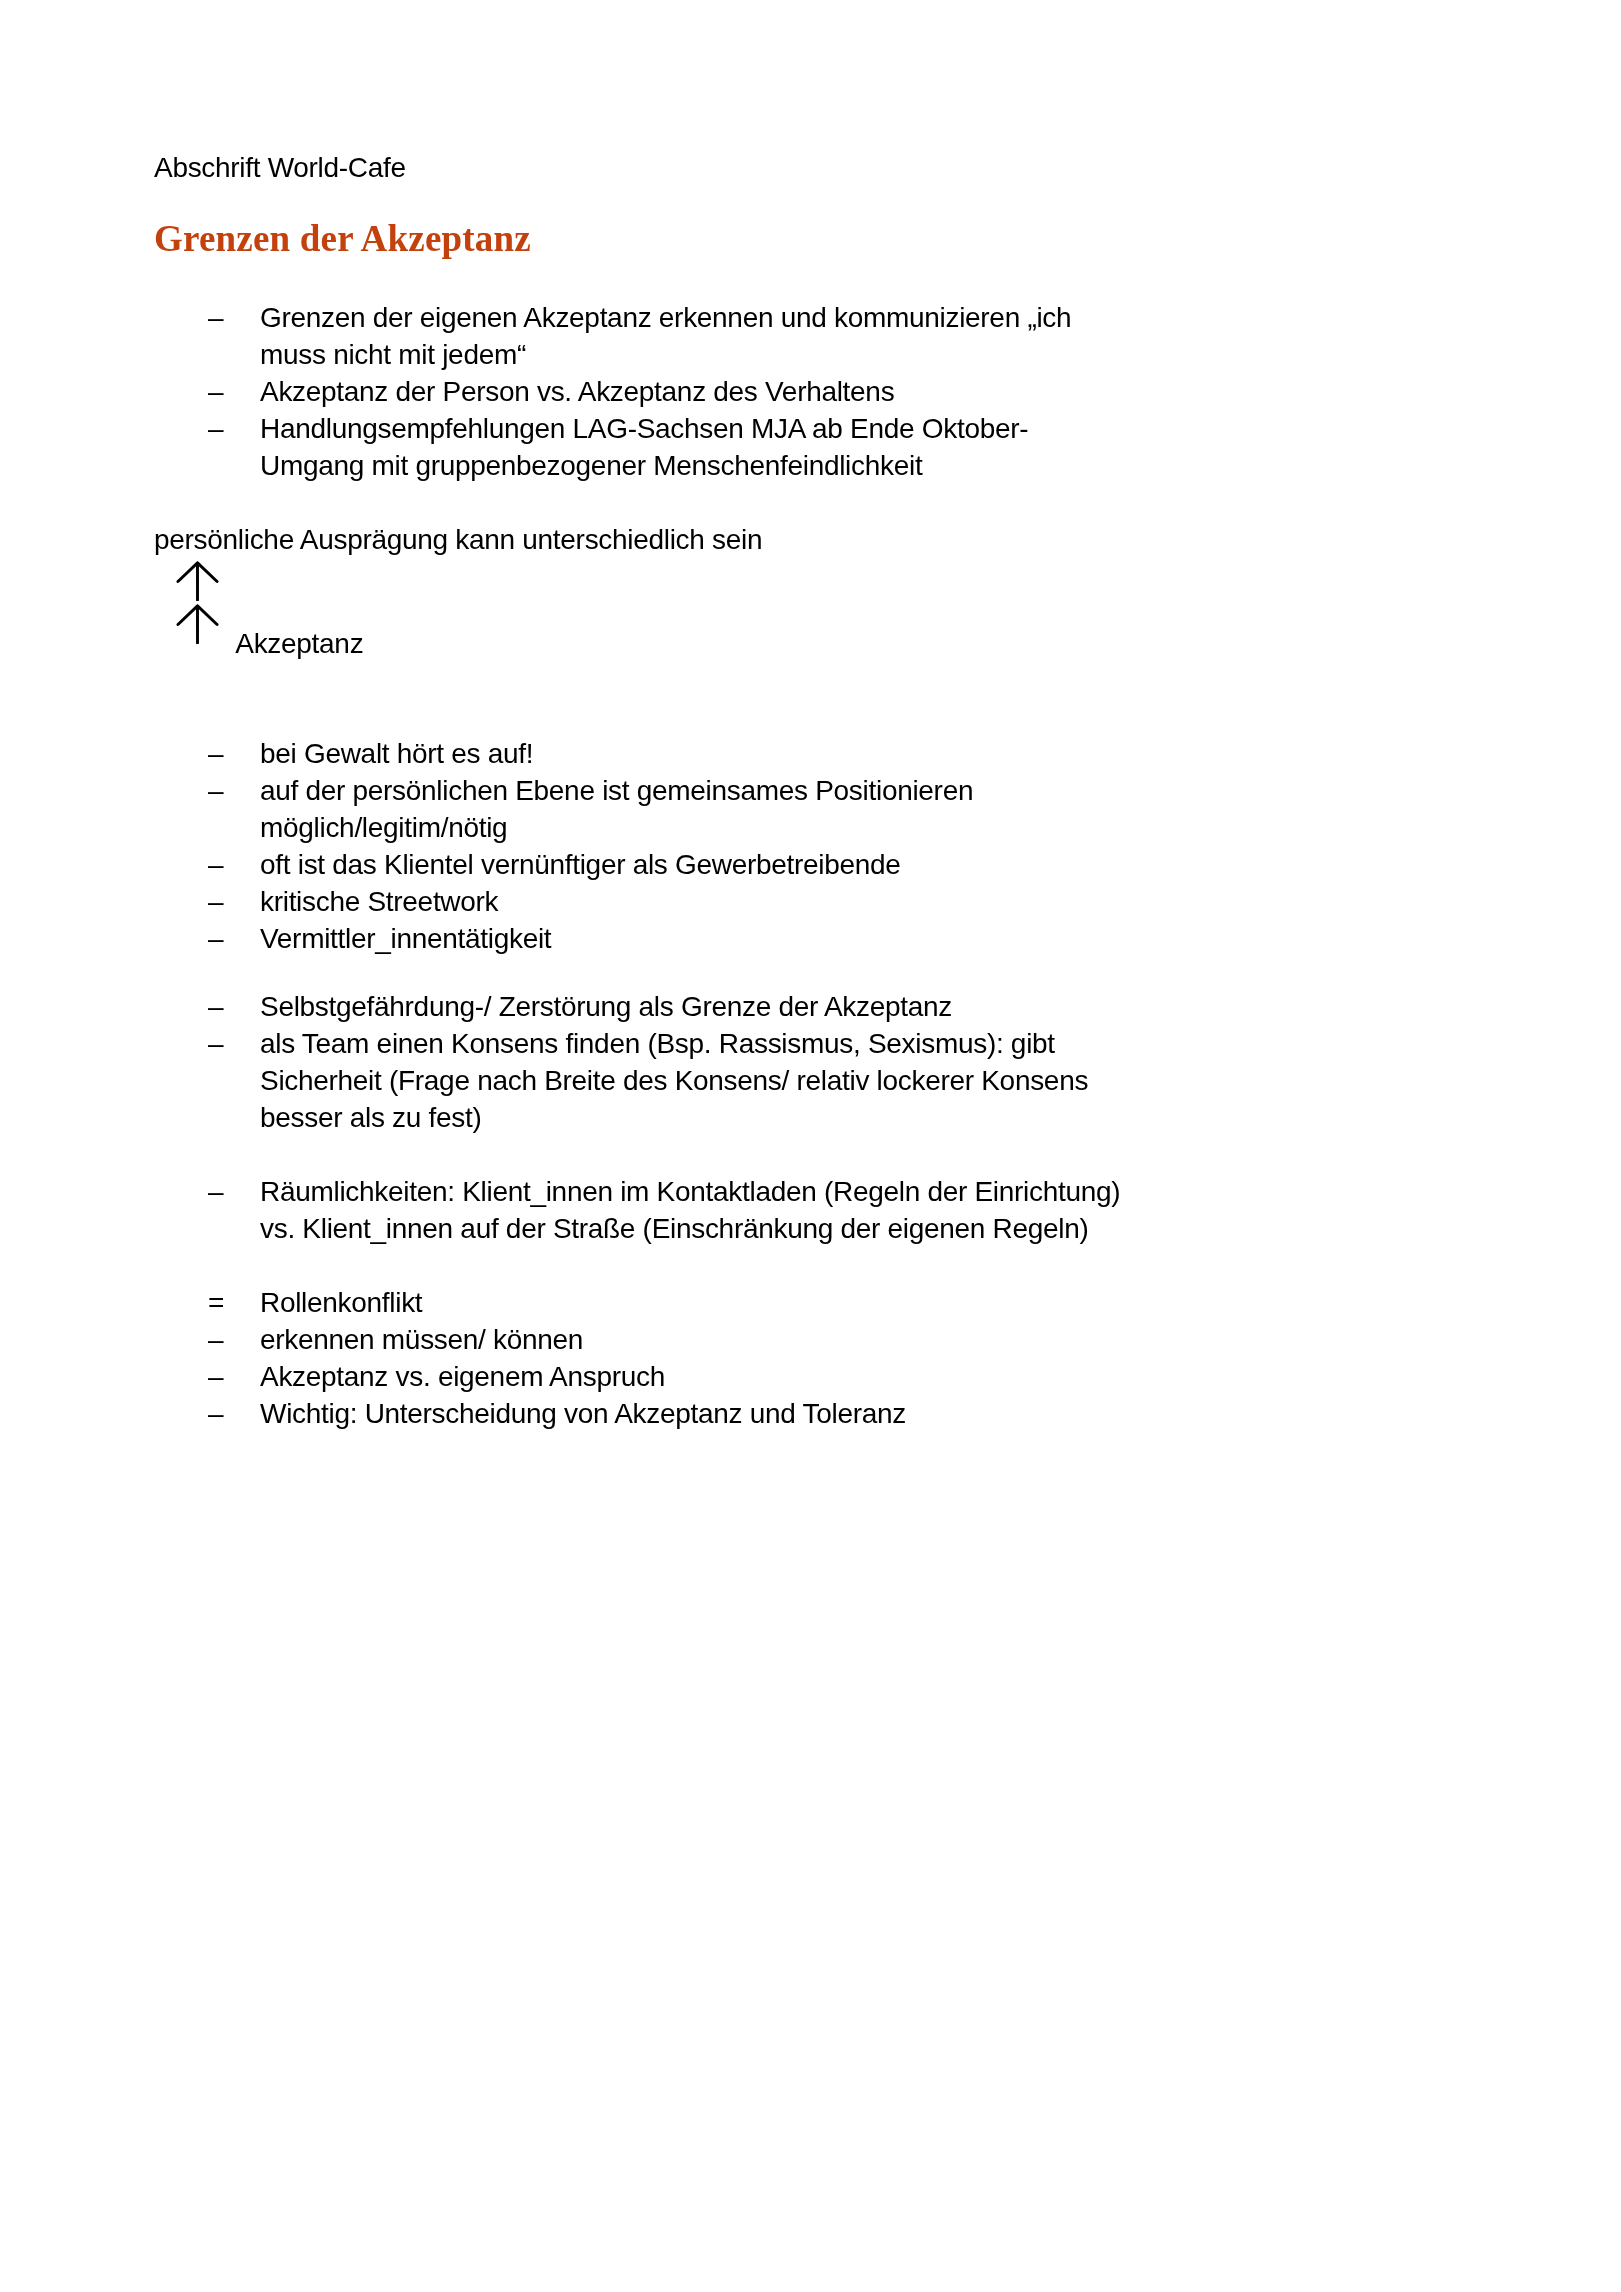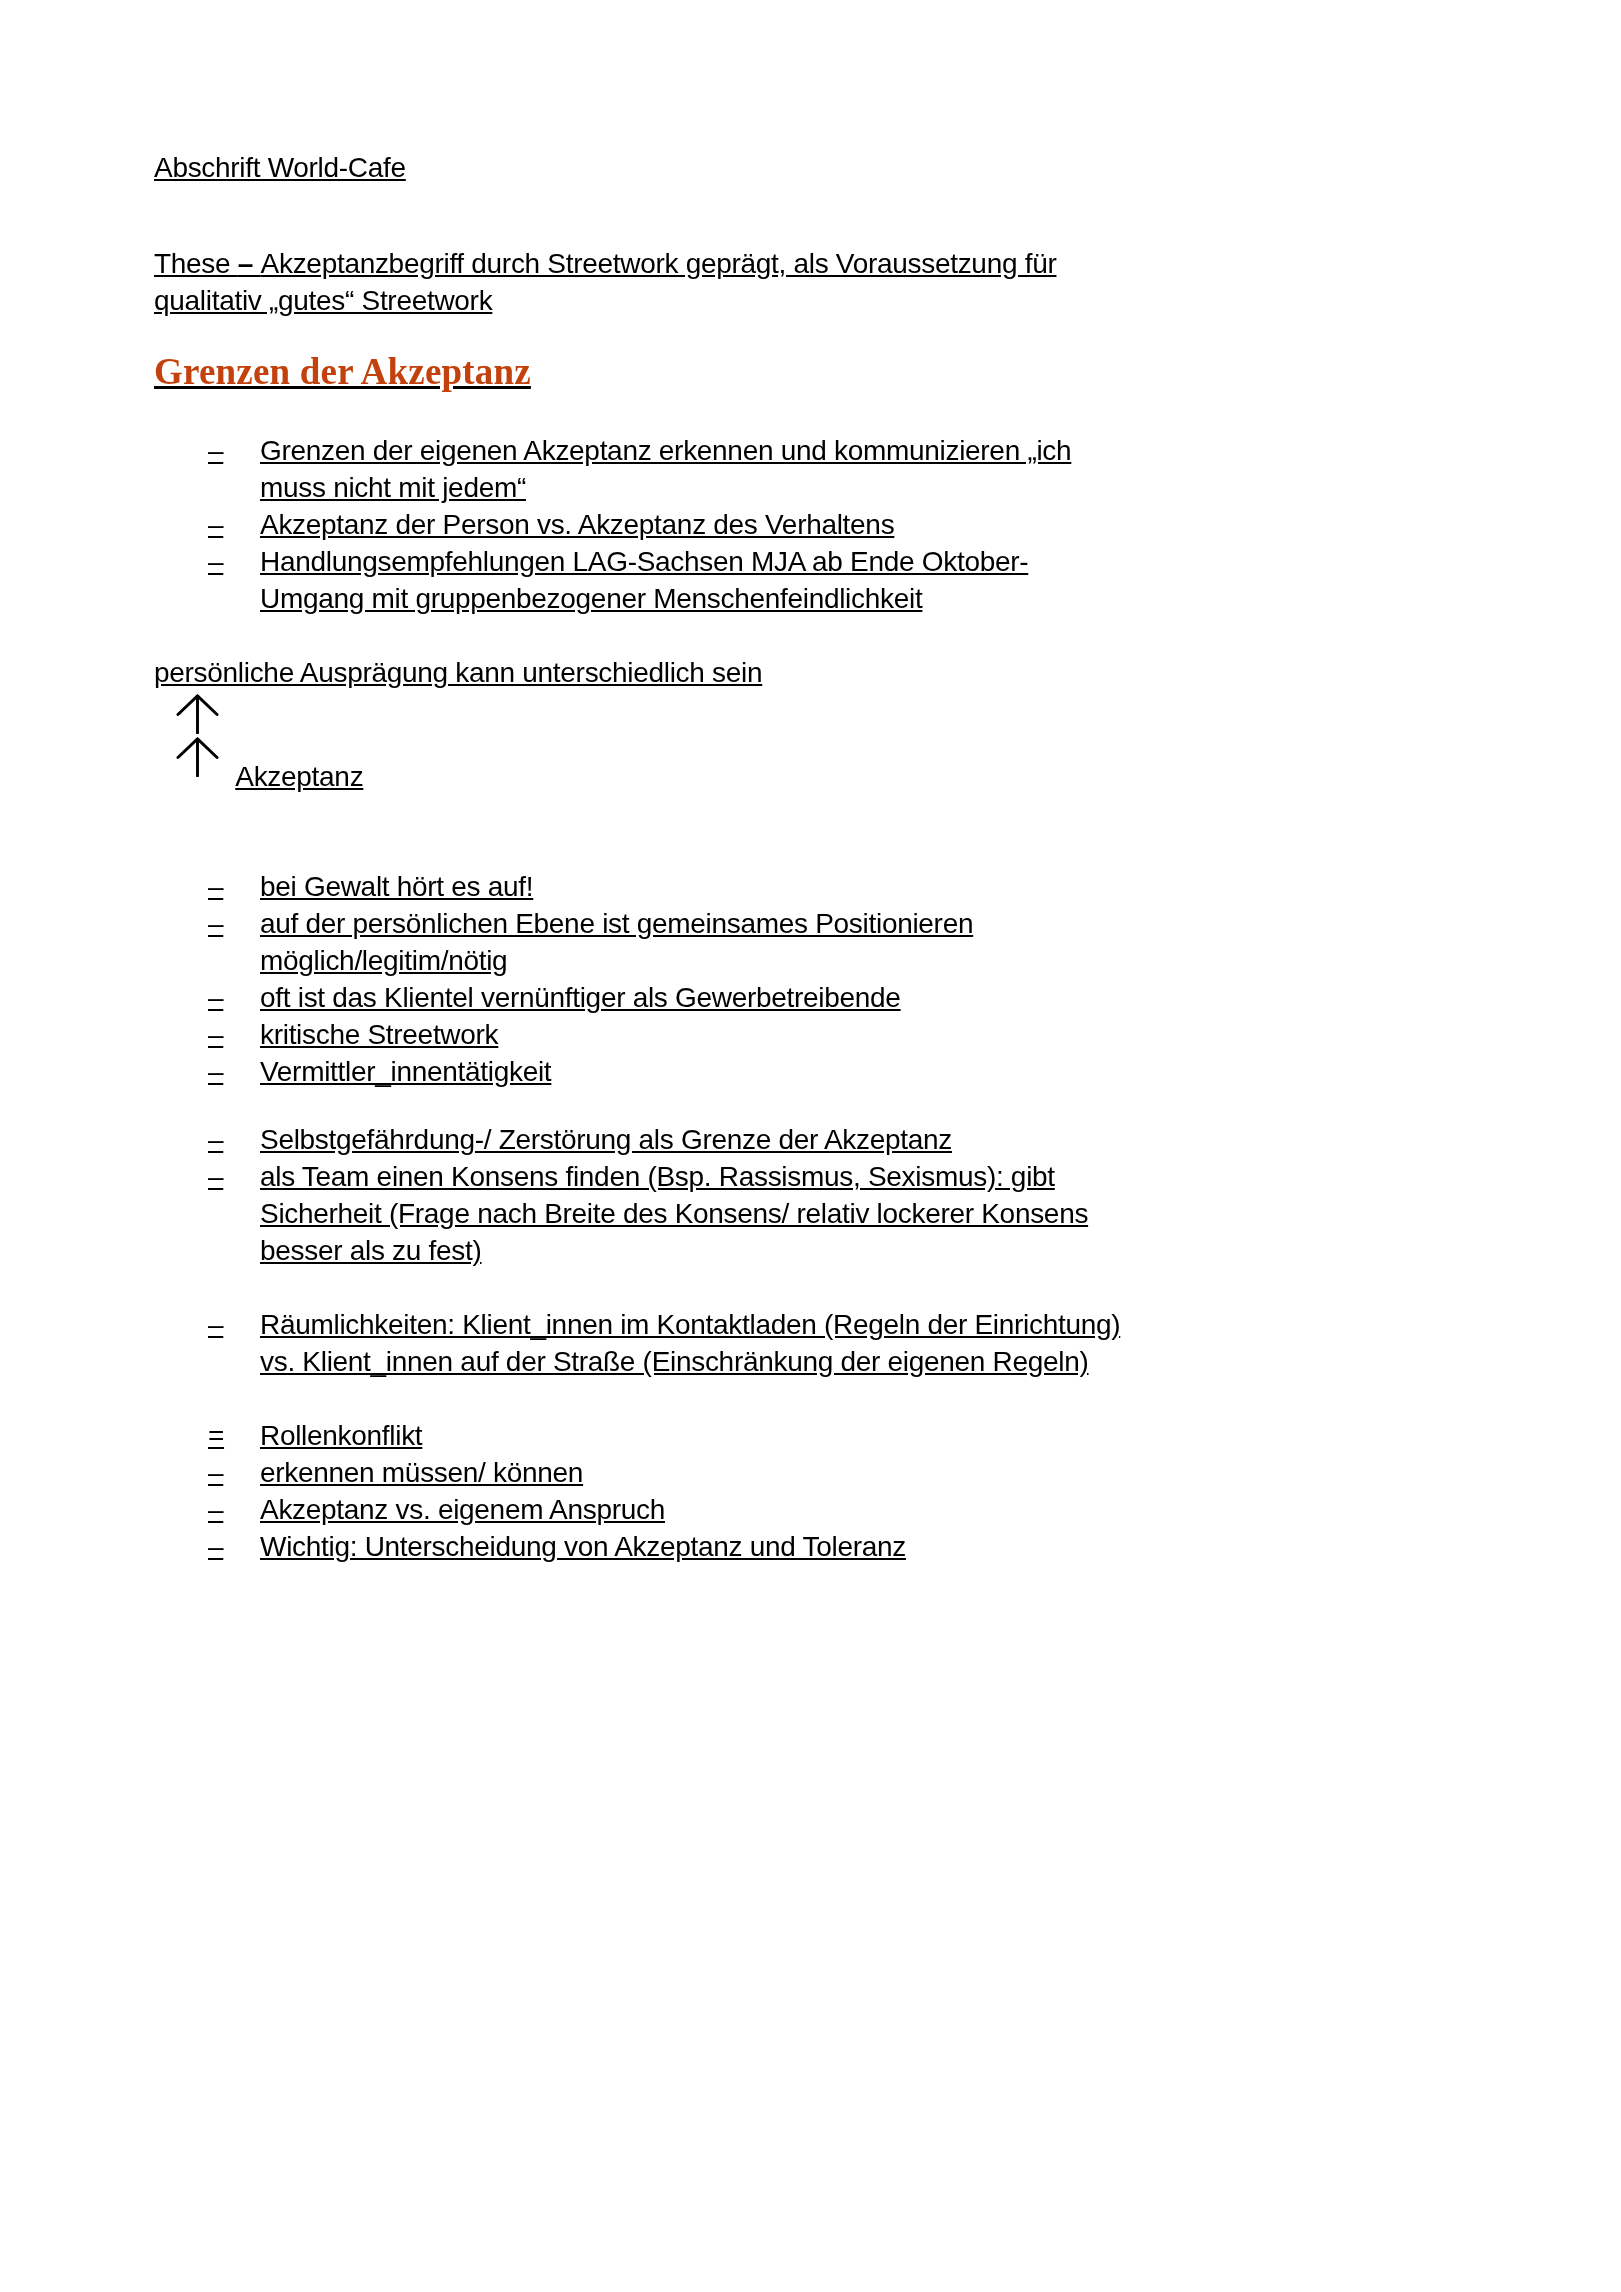--- a/index.html
+++ b/index.html
@@ -7,21 +7,20 @@
     width: 1621px; height: 2293px;
     font-family: "Liberation Sans", sans-serif;
     color: #000000;
     overflow: hidden;
   }
   .page {
     box-sizing: border-box;
     width: 1288px; height: 2293px;
     padding: 149px 157px 0 154px;
     background: #ffffff;
-    text-decoration: underline;
   }
   .body-text {
     font-size: 28px;
     line-height: 37px;
     letter-spacing: -0.3px;
     margin: 0;
   }
   .thesis { margin-top: 59px; }
   .bold { font-weight: 700; }
   h1.doc-heading {
@@ -56,21 +55,20 @@
   .list5 { margin-top: 37px; }
   svg { display: block; }
 </style>
 </head>
 <body>
 
 <div class="page">
 
   <p class="body-text">Abschrift World-Cafe</p>
 
-  <p class="body-text thesis"><span>These </span><span class="bold">– </span><span>Akzeptanzbegriff durch Streetwork geprägt, als Voraussetzung für qualitativ „gutes“ Streetwork</span></p>
 
   <h1 class="doc-heading">Grenzen der Akzeptanz</h1>
 
   <div class="list">
     <div class="li">
       <span class="marker">–</span>
       <span class="li-text">Grenzen der eigenen Akzeptanz erkennen und kommunizieren „ich muss nicht mit jedem“</span>
     </div>
     <div class="li">
       <span class="marker">–</span>

